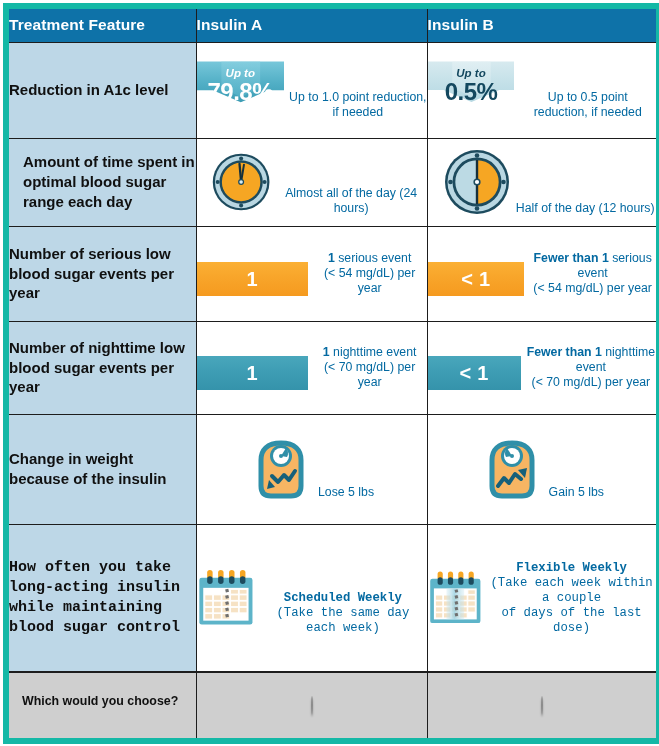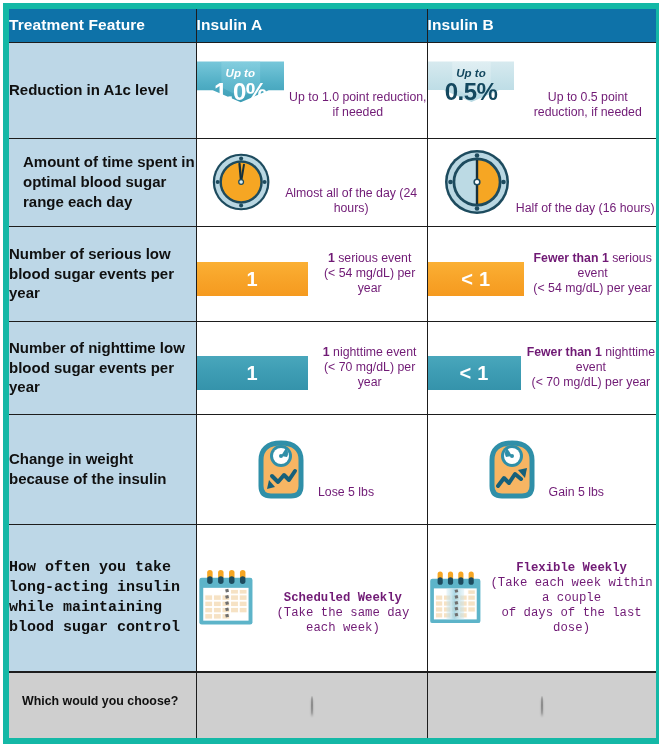--- a/index.html
+++ b/index.html
@@ -77,21 +77,21 @@
     padding: 5px 6px 7px 6px;
   }
   .cellstack {
     display: flex;
     align-items: flex-end;
     justify-content: center;
     gap: 5px;
   }
   .caption {
     font-size: 12.3px;
-    color: #701a75;
+    color: #0369a1;
     line-height: 1.22;
     text-align: center;
   }
   .caption b { font-weight: bold; }
 
   
   tr.r-a1c td      { height: 96px; }
   tr.r-time td     { height: 88px; padding-left: 14px; }
   tr.r-serious td  { height: 95px; }
   tr.r-night td    { height: 93px; }
@@ -225,21 +225,21 @@
               <linearGradient id="gAm" x1="0" y1="0" x2="0" y2="1">
                 <stop offset="0%" stop-color="#8ed3e3"></stop>
                 <stop offset="100%" stop-color="#5fb9ce"></stop>
               </linearGradient>
             </defs>
             <path d="M0,2 L122,2 L122,42 L100,42 L61,59 L22,42 L0,42 Z" fill="url(#gA)"></path>
             <path d="M34,2 L88,2 L88,38 L61,52 L34,38 Z" fill="url(#gAm)" opacity=".55"></path>
           </svg>
           <div class="txt">
             <span class="upto">Up to</span>
-            <span class="pct">1.0%</span>
+            <span class="pct">79.8%</span>
           </div>
         </div>
         <div class="caption">Up to 1.0 point reduction, if needed</div>
       </div>
     </td>
 
     <td class="data">
       <div class="cellstack">
         <div class="arrow-badge faded">
           <svg class="arw" viewBox="0 0 122 60" preserveAspectRatio="none">
@@ -301,21 +301,21 @@
           <path d="M34,11.5 A22.5,22.5 0 0 1 34,56.5 Z" fill="#f6a623"></path>
           <circle cx="34" cy="34" r="22.5" fill="none" stroke="#1d4b5e" stroke-width="1.6"></circle>
           <circle cx="34" cy="7.5" r="2.3" fill="#1d4b5e"></circle>
           <circle cx="34" cy="60.5" r="2.3" fill="#1d4b5e"></circle>
           <circle cx="7.5" cy="34" r="2.3" fill="#1d4b5e"></circle>
           <circle cx="60.5" cy="34" r="2.3" fill="#1d4b5e"></circle>
           <line x1="34" y1="12" x2="34" y2="56" stroke="#16303c" stroke-width="2.4"></line>
           <circle cx="34" cy="34" r="3.6" fill="#1d4b5e"></circle>
           <circle cx="34" cy="34" r="2.1" fill="#ffffff"></circle>
         </svg>
-        <div class="caption">Half of the day (16 hours)</div>
+        <div class="caption">Half of the day (12 hours)</div>
       </div>
     </td>
   </tr>
 
   <tr class="r-serious">
     <td class="feature">Number of serious low blood sugar events per year</td>
 
     <td class="data">
       <div class="cellstack">
         <div class="banner orange">1</div>

